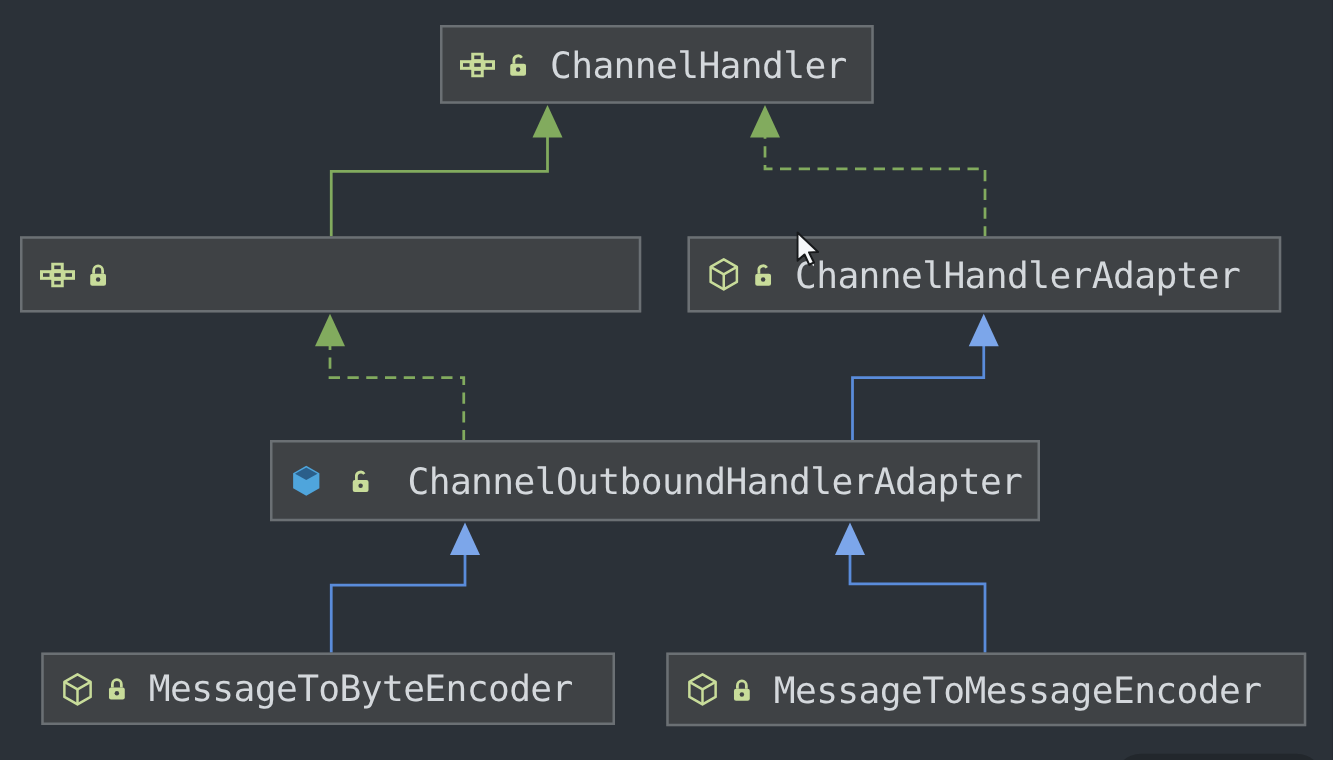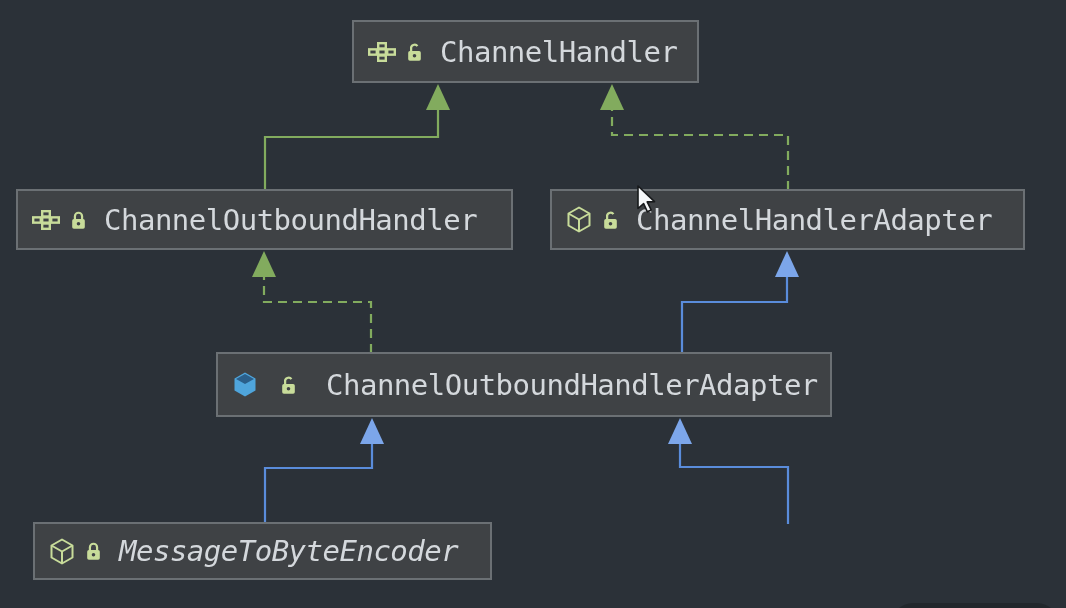--- a/index.html
+++ b/index.html
@@ -112,21 +112,20 @@
         <rect x="1.2" y="7.35" width="7.6" height="5.3"></rect>
         <rect x="10.2" y="7.35" width="7.6" height="5.3"></rect>
         <rect x="19.2" y="7.35" width="7.6" height="5.3"></rect>
       </g>
     </svg>
     <svg class="lock-icon" width="17" height="20" viewBox="0 0 16 19">
       <path d="M4.6,8.5 V6 a3.4,3.4 0 0 1 6.8,0 V8.5" fill="none" stroke="var(--icon-green)" stroke-width="2.1"></path>
       <rect x="2" y="8.5" width="12" height="9.2" rx="1.6" fill="var(--icon-green)"></rect>
       <circle cx="8" cy="13" r="1.7" fill="var(--node-fill)"></circle>
     </svg>
-    <span class="label">ChannelOutboundHandler</span>
   </div>
 
   <div class="node" style="left:550px;top:189px;width:475px;height:61px;">
     <svg class="type-icon" width="26" height="27" viewBox="0 0 26 27">
       <g fill="none" stroke="var(--icon-green)" stroke-width="2" stroke-linejoin="round">
         <polygon points="13,1.5 23.5,7.5 23.5,19.5 13,25.5 2.5,19.5 2.5,7.5"></polygon>
         <polyline points="2.5,7.5 13,13.5 23.5,7.5"></polyline>
         <line x1="13" y1="13.5" x2="13" y2="25.5"></line>
       </g>
     </svg>
@@ -144,36 +143,51 @@
       <polygon points="13,3 22,8 13,13 4,8" fill="var(--icon-blue-dark)"></polygon>
     </svg>
     <svg class="lock-icon" width="17" height="20" viewBox="0 0 16 19">
       <path d="M4.8,8.5 V6.4 A3.3,3.3 0 0 1 10.8,4.0" fill="none" stroke="var(--icon-green)" stroke-width="2.1"></path>
       <rect x="2" y="8.5" width="12" height="9.2" rx="1.6" fill="var(--icon-green)"></rect>
       <circle cx="8" cy="13" r="1.7" fill="var(--node-fill)"></circle>
     </svg>
     <span class="label">ChannelOutboundHandlerAdapter</span>
   </div>
 
-  <div class="node" style="left:33px;top:522px;width:459px;height:58px;font-style:italic;">
+  <div class="node" style="left:33px;top:522px;width:459px;height:58px;">
     <svg class="type-icon" width="26" height="27" viewBox="0 0 26 27">
       <g fill="none" stroke="var(--icon-green)" stroke-width="2" stroke-linejoin="round">
         <polygon points="13,1.5 23.5,7.5 23.5,19.5 13,25.5 2.5,19.5 2.5,7.5"></polygon>
         <polyline points="2.5,7.5 13,13.5 23.5,7.5"></polyline>
         <line x1="13" y1="13.5" x2="13" y2="25.5"></line>
       </g>
     </svg>
     <svg class="lock-icon" width="17" height="20" viewBox="0 0 16 19">
       <path d="M4.6,8.5 V6 a3.4,3.4 0 0 1 6.8,0 V8.5" fill="none" stroke="var(--icon-green)" stroke-width="2.1"></path>
       <rect x="2" y="8.5" width="12" height="9.2" rx="1.6" fill="var(--icon-green)"></rect>
       <circle cx="8" cy="13" r="1.7" fill="var(--node-fill)"></circle>
     </svg>
     <span class="label">MessageToByteEncoder</span>
   </div>
 
+  <div class="node" style="left:533px;top:522px;width:512px;height:59px;">
+    <svg class="type-icon" width="26" height="27" viewBox="0 0 26 27">
+      <g fill="none" stroke="var(--icon-green)" stroke-width="2" stroke-linejoin="round">
+        <polygon points="13,1.5 23.5,7.5 23.5,19.5 13,25.5 2.5,19.5 2.5,7.5"></polygon>
+        <polyline points="2.5,7.5 13,13.5 23.5,7.5"></polyline>
+        <line x1="13" y1="13.5" x2="13" y2="25.5"></line>
+      </g>
+    </svg>
+    <svg class="lock-icon" width="17" height="20" viewBox="0 0 16 19">
+      <path d="M4.6,8.5 V6 a3.4,3.4 0 0 1 6.8,0 V8.5" fill="none" stroke="var(--icon-green)" stroke-width="2.1"></path>
+      <rect x="2" y="8.5" width="12" height="9.2" rx="1.6" fill="var(--icon-green)"></rect>
+      <circle cx="8" cy="13" r="1.7" fill="var(--node-fill)"></circle>
+    </svg>
+    <span class="label">MessageToMessageEncoder</span>
+  </div>
 
   <div class="watermark">@拉勾教育</div>
 
   <svg class="cursor" width="24" height="32" viewBox="0 0 24 32">
     <path d="M7,4 L7,26.5 L12.6,21.6 L16.4,29.8 L20.2,28 L16.2,19.9 L23.5,19.6 Z" fill="#f5f7f9" stroke="#17191b" stroke-width="1.6" stroke-linejoin="round" transform="translate(-6,-3)"></path>
   </svg>
 
 </div>
 
 </body></html>

